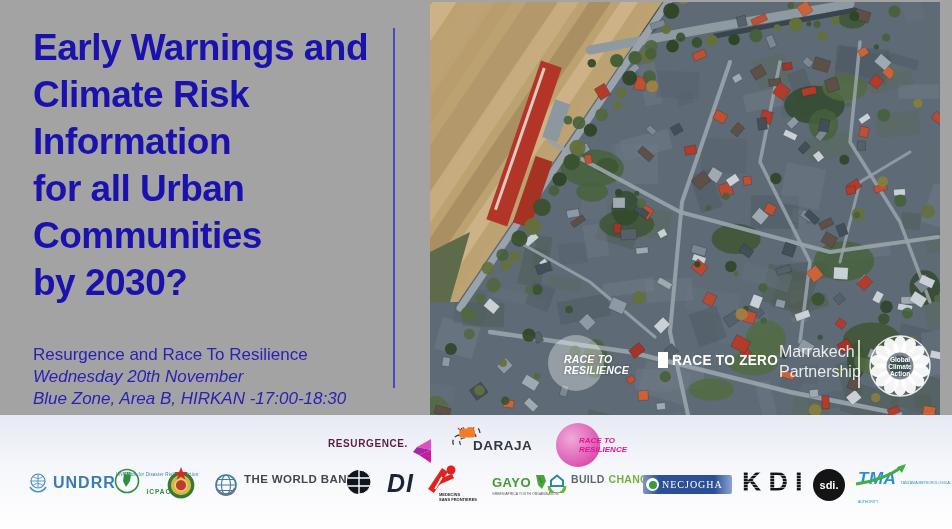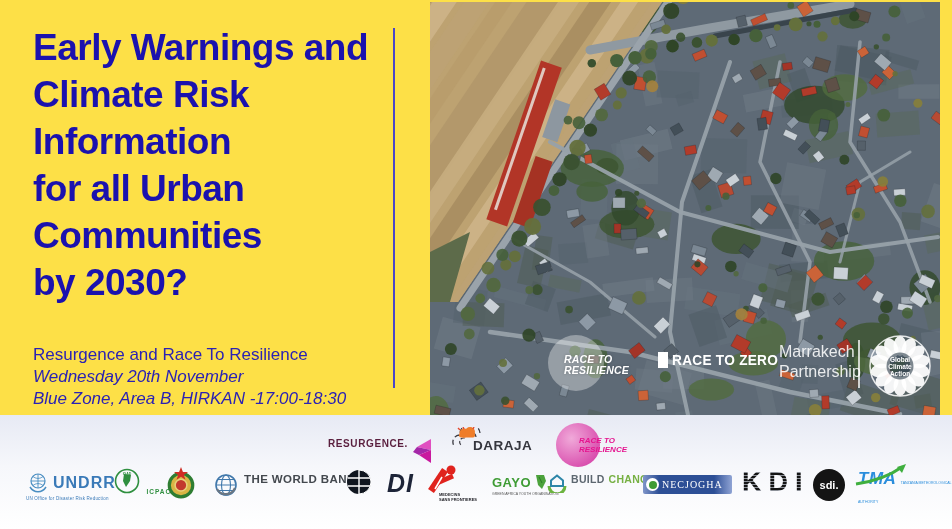--- a/index.html
+++ b/index.html
@@ -1,16 +1,16 @@
 <!DOCTYPE html>
 <html><head>
 <meta charset="utf-8">
 <style>
   html,body{margin:0;padding:0;background:#fff;}
-  .canvas{position:relative;width:952px;height:529px;background:#fde047;overflow:hidden;
+  .canvas{position:relative;width:952px;height:529px;background:#a3a3a3;overflow:hidden;
           font-family:"Liberation Sans",sans-serif;}
 
   
   .title{position:absolute;left:33px;top:24px;width:350px;font-size:37px;font-weight:700;
          line-height:47px;letter-spacing:-0.5px;color:#1b12ae;white-space:pre-line;}
   .subblock{position:absolute;left:33px;top:344px;color:#2b22b4;font-size:17px;line-height:22px;}
   .subblock .it{font-style:italic;}
   .vdivider{position:absolute;left:393px;top:28px;width:2px;height:360px;background:#4a46c8;}
 
   
@@ -39,21 +39,21 @@
 
   .lg-daraja{left:450px;top:12px;width:100px;height:36px;position:absolute;}
   .lg-daraja .t{position:absolute;left:23px;top:11px;font-size:13.5px;font-weight:600;color:#35363e;letter-spacing:.5px;}
 
   .lg-rtrpink{left:556px;top:8px;width:74px;height:50px;position:absolute;}
   .lg-rtrpink .circle{position:absolute;left:0;top:0;width:44px;height:44px;border-radius:50%;
         background:radial-gradient(circle at 35% 35%,#f0a9d9,#d94fae 75%);}
   .lg-rtrpink .t{position:absolute;left:23px;top:14px;font-size:8px;line-height:8.5px;font-weight:900;
         font-style:italic;color:#e5148f;letter-spacing:0;}
 
-  .lg-undrr{left:26px;top:56px;flex-direction:column;align-items:flex-start;}
+  .lg-undrr{left:26px;top:56px;flex-direction:row;align-items:flex-start;}
   .undrr-row{display:flex;align-items:center;gap:3px;}
   .undrr-name{font-size:16px;font-weight:700;color:#3a7ab8;letter-spacing:1px;}
   .undrr-tag{font-size:4.5px;color:#3a7ab8;margin-top:1px;letter-spacing:.2px;}
 
   .lg-icpac{left:112px;top:53px;flex-direction:column;position:absolute;align-items:center;}
   .icpac-name{font-size:6.5px;font-weight:700;color:#2f8f3f;letter-spacing:1px;margin-top:1px;}
   .icpac-top{position:absolute;left:0;top:4px;width:30px;text-align:center;font-size:3.5px;color:#2f8f3f;font-weight:700;}
 
   .lg-moz{left:166px;top:52px;}
   .lg-wb{left:214px;top:58px;gap:6px;}

